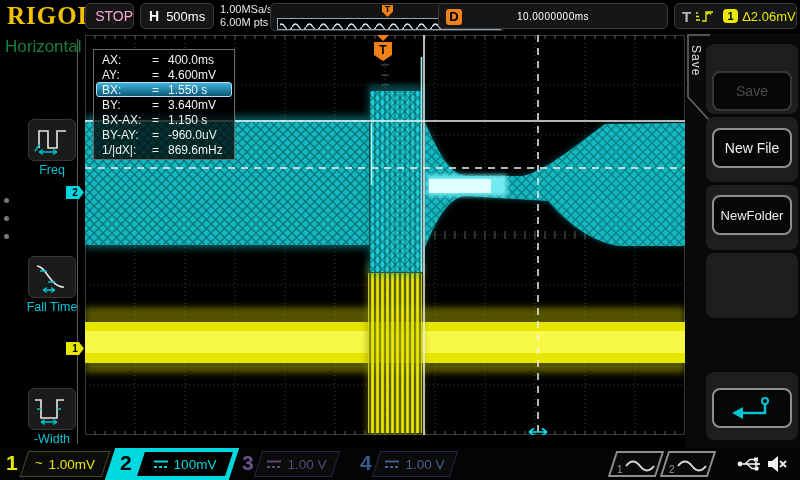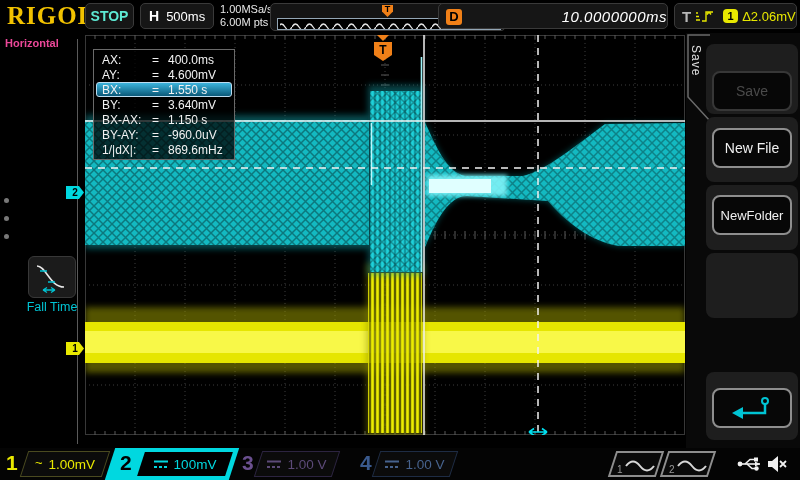--- a/index.html
+++ b/index.html
@@ -3,43 +3,43 @@
 <meta charset="utf-8">
 <style>
   html,body{margin:0;padding:0;background:#222;}
   #screen{position:relative;width:800px;height:480px;background:#000;overflow:hidden;
           font-family:"Liberation Sans",sans-serif;-webkit-font-smoothing:antialiased;}
   
   .logo{position:absolute;left:7px;top:2px;font-family:"Liberation Serif",serif;
         font-weight:bold;font-size:25px;color:#f2c200;letter-spacing:1px;}
   .tb-box{position:absolute;top:3px;height:26px;background:#161616;border:1px solid #3a3a3a;
           border-radius:5px;box-sizing:border-box;display:flex;align-items:center;}
-  .stop-btn{left:85px;width:49px;justify-content:center;color:#5eead4;font-weight:bold;font-size:14px;}
+  .stop-btn{left:85px;width:49px;justify-content:flex-end;color:#f9a8d4;font-weight:normal;font-size:14px;}
   .h-box{left:140px;width:74px;gap:7px;padding-left:8px;color:#fff;font-size:13px;}
   .h-label{font-weight:bold;font-size:14px;}
   .rates{position:absolute;left:220px;top:3px;color:#e8e8e8;font-size:11px;line-height:13px;}
   .preview{left:270px;width:236px;height:28px;background:#141414;}
   .preview-inner{position:absolute;left:6px;top:14px;width:224px;height:12px;background:#000;
                  border:1px solid #93a6b5;box-sizing:border-box;}
   .preview-T{position:absolute;left:111px;top:1px;width:11px;height:12px;background:#f08018;
              clip-path:polygon(0 0,100% 0,100% 55%,50% 100%,0 55%);color:#000;font-size:9px;
              font-weight:bold;text-align:center;line-height:9px;}
   .d-box{left:438px;width:230px;}
   .d-badge{position:absolute;left:7px;top:5px;width:16px;height:16px;background:#f08018;border-radius:3px;
            color:#000;font-weight:bold;font-size:13px;text-align:center;line-height:16px;}
-  .d-value{width:100%;text-align:right;color:#fff;font-size:15px;letter-spacing:.5px;font-style:italic;}
+  .d-value{width:100%;text-align:center;color:#fff;font-size:10px;letter-spacing:.5px;}
   .t-box{left:674px;width:123px;gap:4px;padding-left:7px;}
   .t-label{color:#b8b8b8;font-weight:bold;font-size:15px;}
   .t-badge{width:15px;height:14px;background:#e8e800;border-radius:4px;color:#000;font-weight:bold;
            font-size:11px;text-align:center;line-height:14px;}
   .t-level{color:#e8e800;font-size:13px;}
   
   .sidebar{position:absolute;left:0;top:33px;width:84px;height:415px;}
   .sb-line{position:absolute;left:77px;top:6px;width:1px;height:405px;background:#5a5a5a;}
-  .sb-title{position:absolute;left:5px;top:4px;color:#ec4899;font-size:11px;font-weight:bold;}
+  .sb-title{position:absolute;left:5px;top:4px;color:#15803d;font-size:17px;}
   .m-item{position:absolute;left:12px;width:80px;text-align:center;cursor:pointer;}
   .m-icon{width:46px;height:40px;margin:0 auto;background:#1b1b1b;border:1px solid #383838;
           border-radius:6px;display:flex;align-items:center;justify-content:center;}
   .m-label{margin-top:2px;color:#00c4d4;font-size:12.5px;white-space:nowrap;}
   .dot{position:absolute;left:4px;width:5px;height:5px;border-radius:50%;background:#787878;}
   
   #scope{position:absolute;left:85px;top:35px;}
   .ch-badge{position:absolute;width:18px;height:13px;color:#000;font-size:10px;font-weight:bold;
             text-align:center;line-height:13px;clip-path:polygon(0 0,72% 0,100% 50%,72% 100%,0 100%);}
   .t-tag{position:absolute;left:686px;width:17px;height:13px;background:#f08018;color:#000;font-size:8px;
@@ -120,33 +120,51 @@
     </svg>
     <span class="t-badge">1</span>
     <span class="t-level">Δ2.06mV</span>
   </div>
 
   <div class="sidebar">
     <div class="sb-title">Horizontal</div>
     <div class="sb-line"></div>
 
 
+    <div class="m-item" style="top:86px">
+      <div class="m-icon">
+        <svg width="38" height="34">
+            <path d="M6,25 V8 H15 V25 H24 V8 H33" fill="none" stroke="#e8e8e8" stroke-width="1.6"></path>
+        <path d="M2,28 l5,-7 M6,29 H24 M6,29 l4,-2.5 M6,29 l4,2.5 M24,29 l-4,-2.5 M24,29 l-4,2.5" stroke="#00c4d4" stroke-width="1.3" fill="none"></path>
+          </svg>
+      </div>
+      <div class="m-label">Freq</div>
+    </div>
 
 
     <div class="m-item" style="top:223px">
       <div class="m-icon">
         <svg width="38" height="34">
             <path d="M4,6 C13,6 17,27 31,27" fill="none" stroke="#e8e8e8" stroke-width="1.6"></path>
         <path d="M7,11 h7 M15,22 h7 M10,30 h12 M10,30 l4,-2.5 M10,30 l4,2.5 M22,30 l-4,-2.5 M22,30 l-4,2.5" stroke="#00c4d4" stroke-width="1.3" fill="none"></path>
           </svg>
       </div>
       <div class="m-label">Fall Time</div>
     </div>
 
 
+    <div class="m-item" style="top:355px">
+      <div class="m-icon">
+        <svg width="38" height="34">
+            <path d="M2,8 H8 V26 H24 V8 H31" fill="none" stroke="#e8e8e8" stroke-width="1.6"></path>
+        <path d="M8,17 h-4 M24,17 h4 M8,30 H24 M8,30 l4,-2.5 M8,30 l4,2.5 M24,30 l-4,-2.5 M24,30 l-4,2.5" stroke="#00c4d4" stroke-width="1.3" fill="none"></path>
+          </svg>
+      </div>
+      <div class="m-label">-Width</div>
+    </div>
 
     <div class="dot" style="top:165px"></div>
     <div class="dot" style="top:183px"></div>
     <div class="dot" style="top:201px"></div>
   </div>
 
   <svg id="scope" width="600" height="400" viewBox="0 0 600 400">
     <defs>
       <filter id="b2" x="-20%" y="-20%" width="140%" height="140%">
           <feGaussianBlur stdDeviation="2"></feGaussianBlur>

